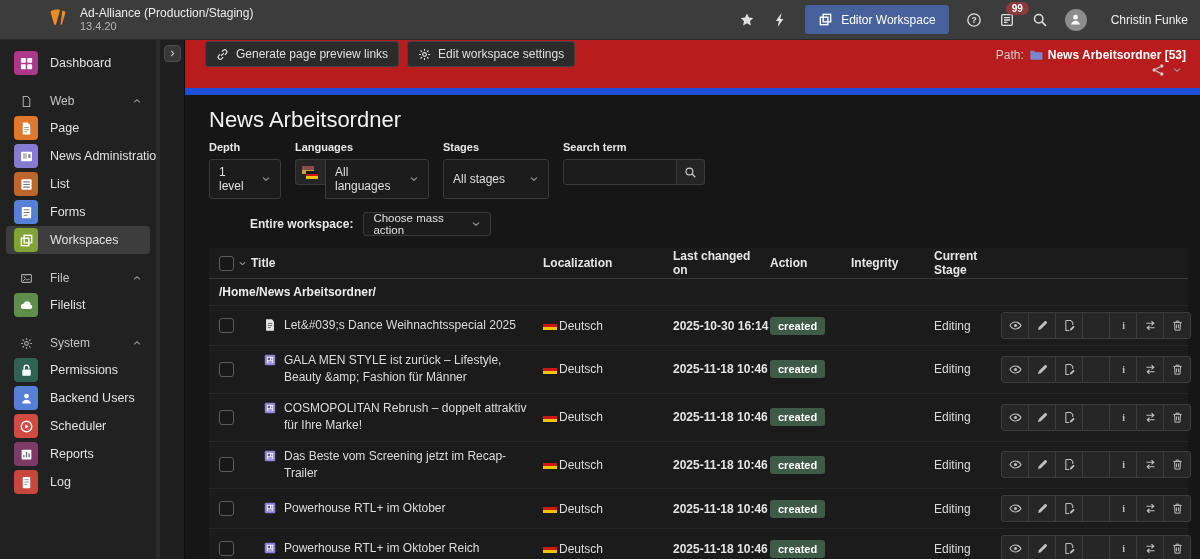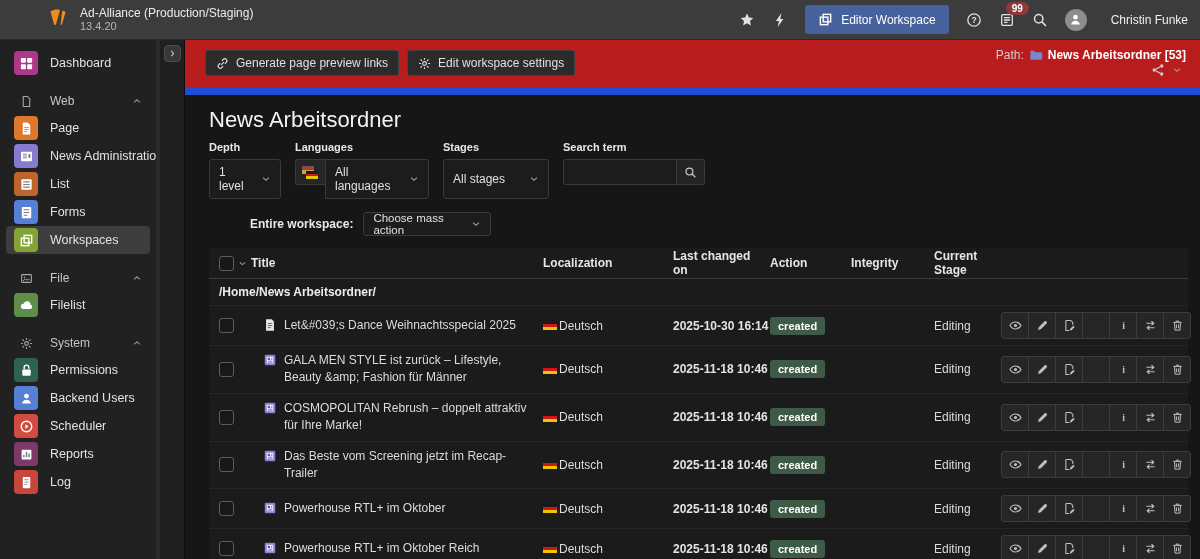--- a/index.html
+++ b/index.html
@@ -45,21 +45,21 @@
   .tree-strip { width:25px; flex:none; background:#1f1f1f; border-right:1px solid #0c0c0c; position:relative; }
   .tree-toggle { position:absolute; top:5px; left:4px; width:17px; height:17px; background:#383838; border:1px solid #4d4d4d; border-radius:4px; color:#ccc; display:flex; align-items:center; justify-content:center; cursor:pointer; padding:0; }
   .tree-toggle .ic { width:9px; height:9px; }
 
   
   .content { flex:1; min-width:0; display:flex; flex-direction:column; background:#161616; }
   .docheader { height:55px; flex:none; background:#b91c1c; border-bottom:7px solid #1d4ed8; position:relative; }
   .dh-path { position:absolute; top:8px; right:14px; display:flex; align-items:center; gap:5px; font-size:12px; color:#cfcfcf; }
   .dh-path .ic { width:14px; height:14px; }
   .dh-path-value { font-weight:bold; color:#fff; }
-  .dh-buttons { position:absolute; left:20px; bottom:12px; display:flex; gap:8px; }
+  .dh-buttons { position:absolute; left:20px; bottom:21px; display:flex; gap:8px; }
   .dh-btn { display:flex; align-items:center; gap:7px; background:#2b2b2b; border:1px solid #424242; border-radius:3px; color:#e0e0e0; font-size:12px; font-family:inherit; padding:5px 10px; cursor:pointer; }
   .dh-btn .ic { width:13px; height:13px; }
   .dh-share { position:absolute; right:12px; bottom:7px; display:flex; align-items:center; gap:7px; background:none; border:none; color:#cfcfcf; cursor:pointer; padding:4px 6px; }
   .dh-share .ic { width:14px; height:14px; }
   .dh-share .caret .ic { width:10px; height:10px; color:#9a9a9a; }
 
   .module-body { flex:1; padding:12px 12px 0 24px; overflow:hidden; }
   .page-title { font-size:22px; font-weight:400; color:#f2f2f2; margin-bottom:8px; }
 
   .filters { display:flex; gap:14px; }

